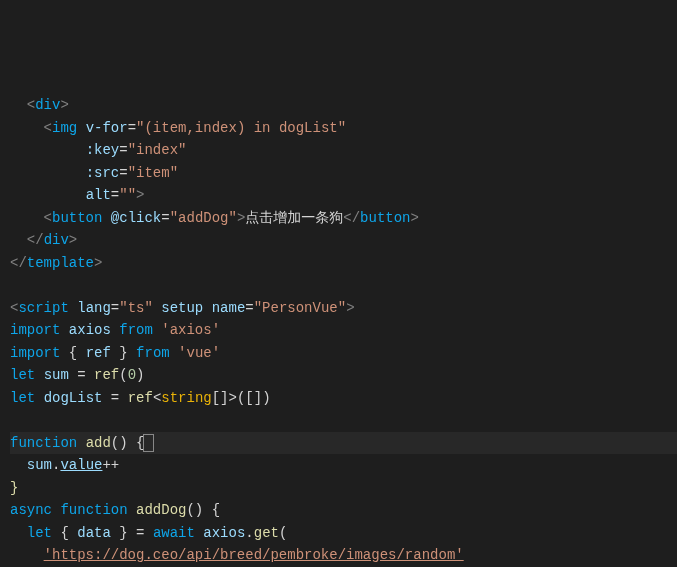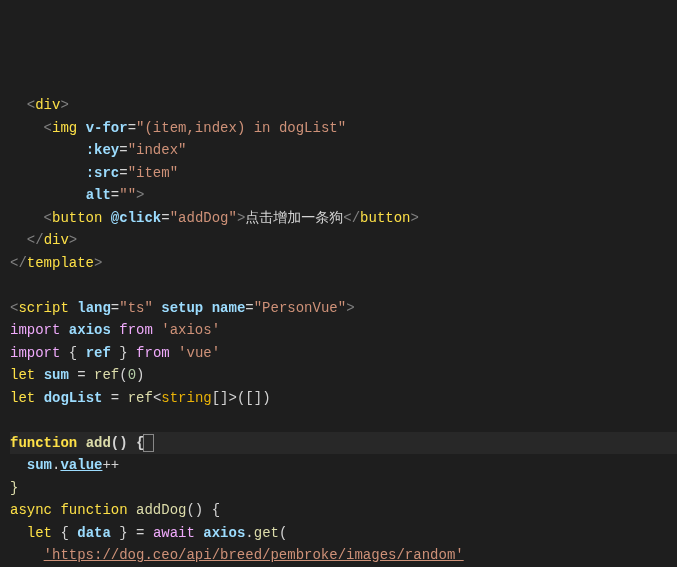--- a/index.html
+++ b/index.html
@@ -9,28 +9,28 @@
     font-size: 14px;
     line-height: 22.5px;
     color: #d4d4d4;
     width: 677px;
     height: 567px;
     overflow: hidden;
     padding: 4px 0 0 10px;
     white-space: pre;
   }
   .line { display: block; height: 22.5px; }
-  .hl-line { background: #282828; display: inline-block; width: 100%; font-weight: bold; }
+  .hl-line { background: #282828; display: inline-block; width: 100%; }
 
   
   .gray    { color: #808080; }
-  .blue    { color: #fde047; }
-  .attr    { color: #9cdcfe; font-weight: bold; }
+  .blue    { color: #0ea5e9; }
+  .attr    { color: #9cdcfe; }
   .str     { color: #ce9178; }
-  .kw      { color: #f0abfc; margin-top: 34px; }
+  .kw      { color: #0ea5e9; margin-top: 34px; }
   .fn      { color: #dcdcaa; }
   .type    { color: #eab308; }
   .num     { color: #b5cea8; }
   .txt     { color: #d4d4d4; }
   .und     { text-decoration: underline; }
   .boxcur  { outline: 1px solid #888; }
 </style>
 </head>
 <body>
 

